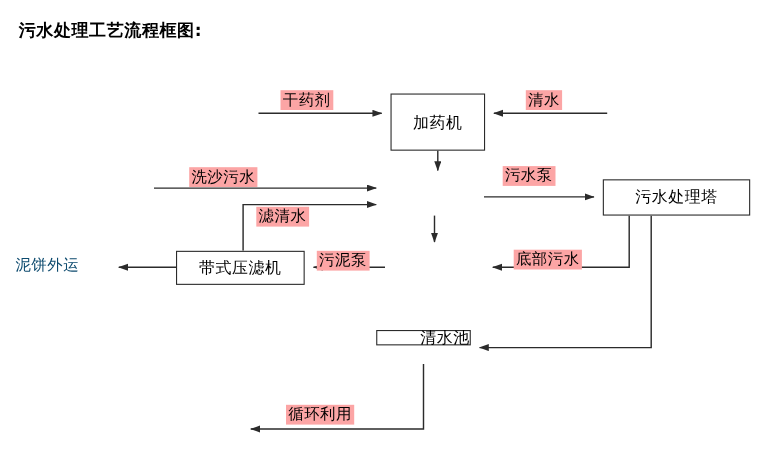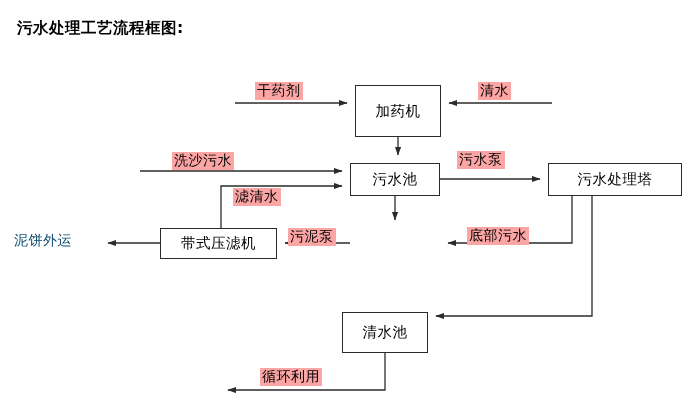--- a/index.html
+++ b/index.html
@@ -104,34 +104,31 @@
 
       <path d="M385,331 L385,390 L228,390" marker-end="url(#ah)"></path>
 
     </g>
   </svg>
 
   <div class="node" style="left:355px; top:85px; width:86px; height:52px;">
     <span>加药机</span>
   </div>
 
-  <div class="node" style="left:350px; top:163px; width:90px; height:33px;">
-    <span>污水池</span>
-  </div>
 
   <div class="node" style="left:548px; top:163px; width:134px; height:33px;">
     <span>污水处理塔</span>
   </div>
 
   <div class="node" style="left:160px; top:228px; width:117px; height:31px;">
     <span>带式压滤机</span>
   </div>
 
 
-  <div class="node" style="left:342px; top:312px; width:86px; height:41px;">
+  <div class="node" style="left:342px; top:300px; width:86px; height:14px;justify-content:flex-end;">
     <span>清水池</span>
   </div>
 
   <div class="edge-label" style="left:255px; top:82px;">干药剂</div>
 
   <div class="edge-label" style="left:478px; top:82px;">清水</div>
 
   <div class="edge-label" style="left:172px; top:152px;">洗沙污水</div>
 
   <div class="edge-label" style="left:233px; top:188px;">滤清水</div>

